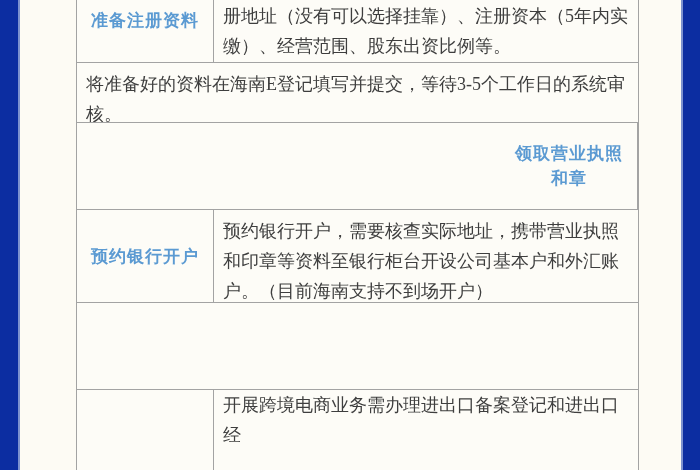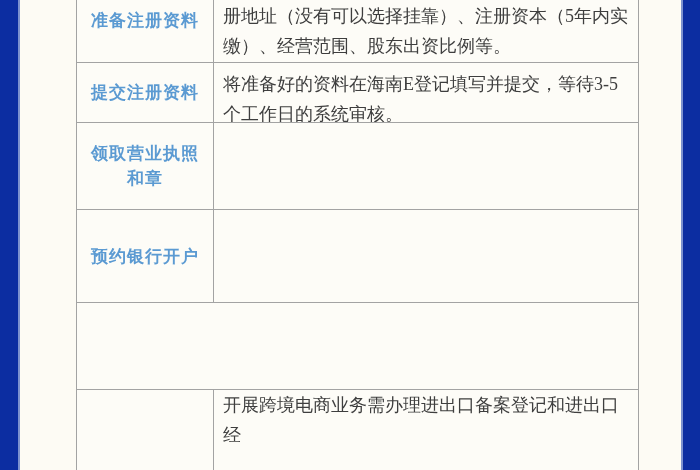--- a/index.html
+++ b/index.html
@@ -25,21 +25,21 @@
     border-left: 1px solid var(--border, #a3a3a3);
     border-right: 1px solid var(--border, #a3a3a3);
     background: var(--cell-bg, #fdfcf7);
     display: flex; flex-direction: column;
   }
   .row { display: flex; box-sizing: border-box; }
   .row + .row { border-top: 1px solid var(--border, #a3a3a3); }
   .r0 { height: 97px; }
   .r1 { height: 66px; }
   .r2 { height: 60px; }
-  .r3 { height: 87px; }
+  .r3 { height: 87px; justify-content: flex-end; }
   .r4 { height: 93px; }
   .r5 { height: 87px; }
   .r6 { height: 110px; }
 
   .cell { box-sizing: border-box; }
   .label-cell {
     width: 137px; flex: 0 0 137px;
     border-right: 1px solid var(--border, #a3a3a3);
     display: flex; align-items: center; justify-content: center;
     text-align: center;
@@ -81,32 +81,34 @@
   <div class="row r0">
     <div class="cell label-cell">准备注册资料</div>
     <div class="cell content-cell">
       <div class="clipped-line-remnant"></div>
       <div>册地址（没有可以选择挂靠）、注册资本（5年内实缴）、经营范围、股东出资比例等。</div>
     </div>
   </div>
 
 
   <div class="row r2">
-    <div class="cell label-cell">提交注册资料</div>
     <div class="cell content-cell">
       <div>将准备好的资料在海南E登记填写并提交，等待3-5个工作日的系统审核。</div>
     </div>
   </div>
 
   <div class="row r3">
     <div class="cell label-cell">领取营业执照和章</div>
   </div>
 
   <div class="row r4">
     <div class="cell label-cell">预约银行开户</div>
+    <div class="cell content-cell">
+      <div>预约银行开户，需要核查实际地址，携带营业执照和印章等资料至银行柜台开设公司基本户和外汇账户。（目前海南支持不到场开户）</div>
+    </div>
   </div>
 
   <div class="row r5">
   </div>
 
   <div class="row r6">
     <div class="cell label-cell"></div>
     <div class="cell content-cell">
       <div>开展跨境电商业务需办理进出口备案登记和进出口经</div>
     </div>

